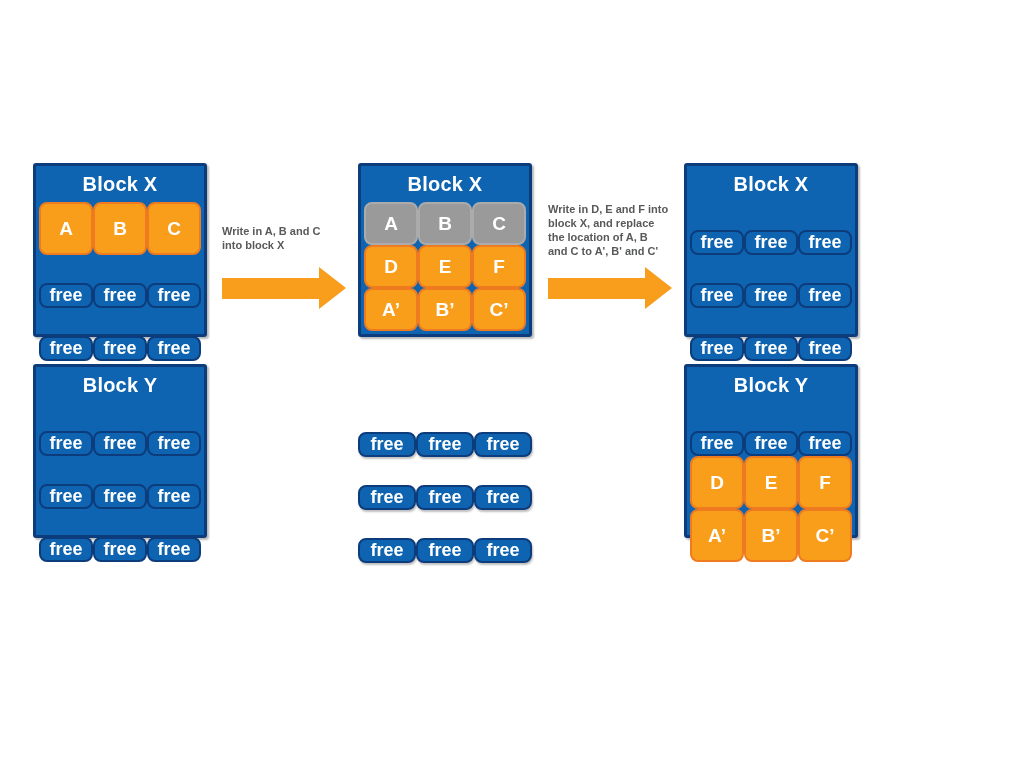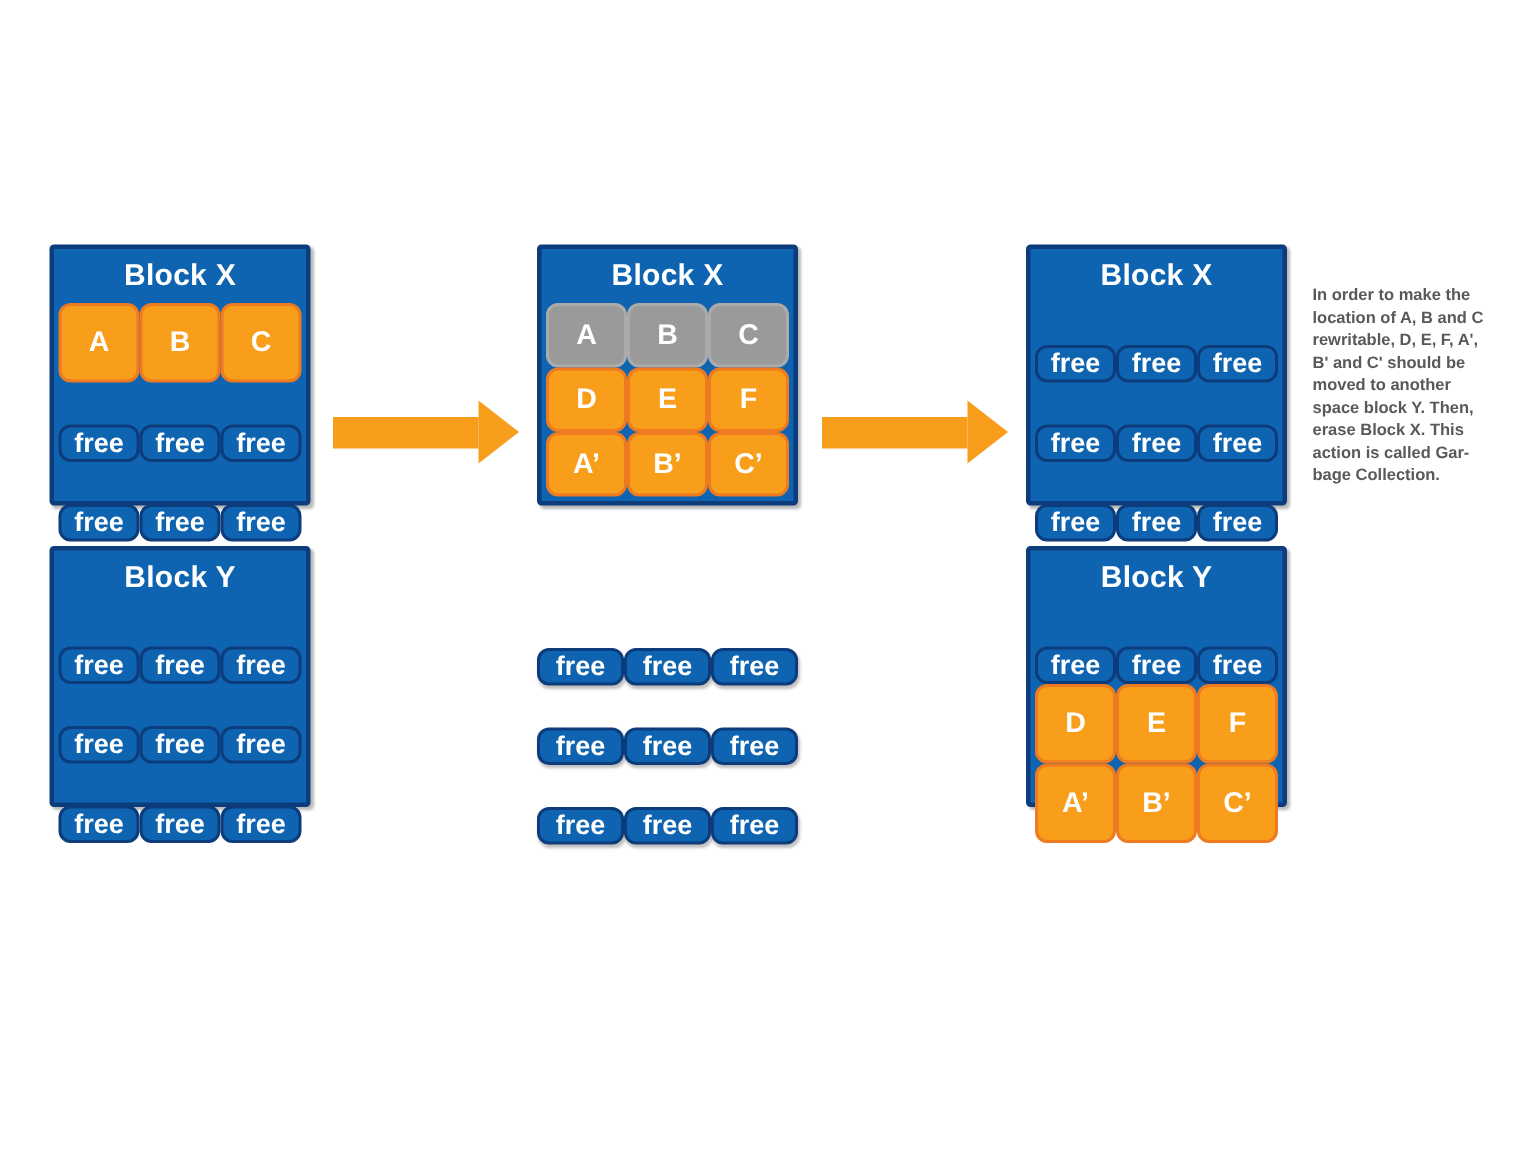--- a/index.html
+++ b/index.html
@@ -65,20 +65,22 @@
         <div class="cell used">C</div>
         <div class="cell free">free</div>
         <div class="cell free">free</div>
         <div class="cell free">free</div>
         <div class="cell free">free</div>
         <div class="cell free">free</div>
         <div class="cell free">free</div>
       </div>
   </div>
 
+  <div class="note" style="left:222px; top:224px; width:120px;">Write in A, B and C
+into block X</div>
 
   <div class="arrow" style="left:222px; top:267px;">
     <div class="body"></div>
     <div class="head"></div>
   </div>
 
   <div class="block" style="left:358px; top:163px; width:174px; height:174px;">
     <div class="block-header">Block X</div>
     <div class="grid">
         <div class="cell stale">A</div>
@@ -86,20 +88,24 @@
         <div class="cell stale">C</div>
         <div class="cell used">D</div>
         <div class="cell used">E</div>
         <div class="cell used">F</div>
         <div class="cell used">A’</div>
         <div class="cell used">B’</div>
         <div class="cell used">C’</div>
       </div>
   </div>
 
+  <div class="note" style="left:548px; top:202px; width:130px;">Write in D, E and F into
+block X, and replace
+the location of A, B
+and C to A', B' and C'</div>
 
   <div class="arrow" style="left:548px; top:267px;">
     <div class="body"></div>
     <div class="head"></div>
   </div>
 
   <div class="block" style="left:684px; top:163px; width:174px; height:174px;">
     <div class="block-header">Block X</div>
     <div class="grid">
         <div class="cell free">free</div>
@@ -107,29 +113,20 @@
         <div class="cell free">free</div>
         <div class="cell free">free</div>
         <div class="cell free">free</div>
         <div class="cell free">free</div>
         <div class="cell free">free</div>
         <div class="cell free">free</div>
         <div class="cell free">free</div>
       </div>
   </div>
 
-  <div class="note paragraph" style="left:875px; top:190px; width:135px;">In order to make the
-location of A, B and C
-rewritable, D, E, F, A',
-B' and C' should be
-moved to another
-space block Y. Then,
-erase Block X. This
-action is called Gar-
-bage Collection.</div>
 
   <div class="block" style="left:33px; top:364px; width:174px; height:174px;">
     <div class="block-header">Block Y</div>
     <div class="grid">
         <div class="cell free">free</div>
         <div class="cell free">free</div>
         <div class="cell free">free</div>
         <div class="cell free">free</div>
         <div class="cell free">free</div>
         <div class="cell free">free</div>

